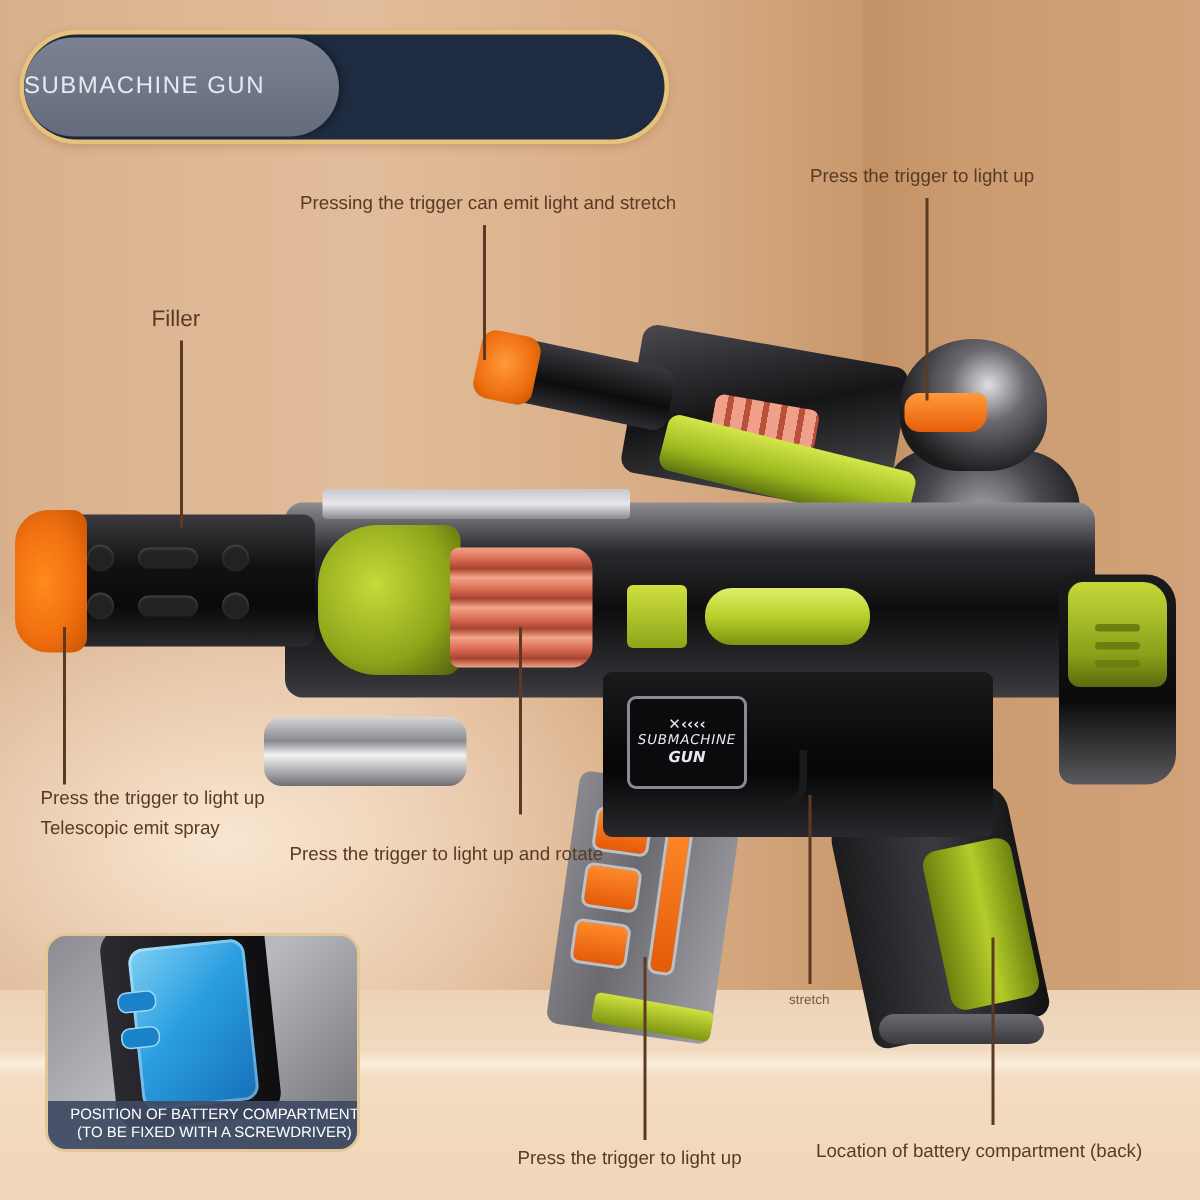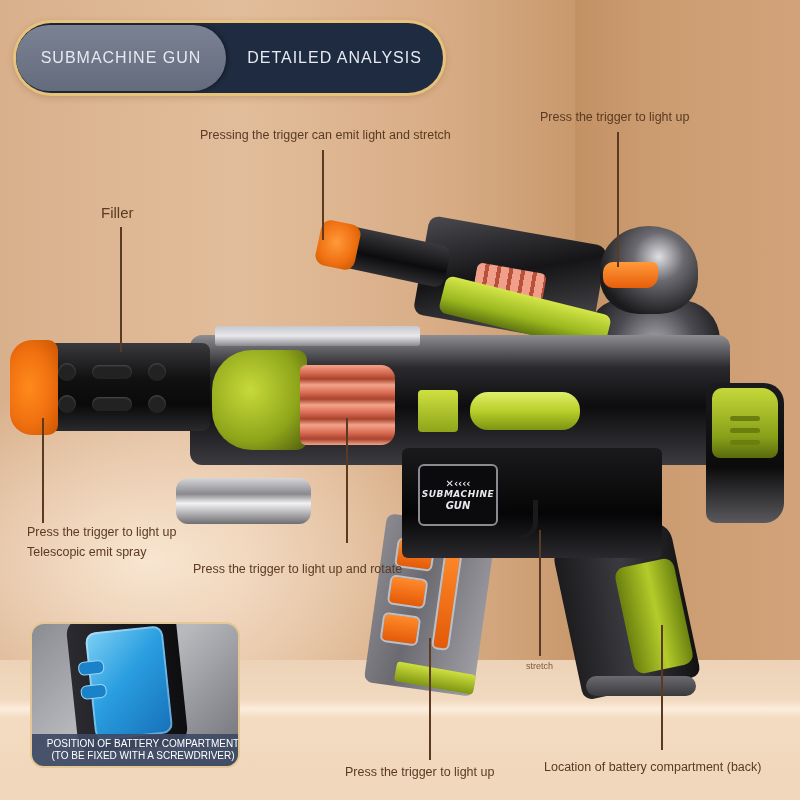--- a/index.html
+++ b/index.html
@@ -35,21 +35,21 @@
     .header-inner {
       position: relative; width: 100%; height: 100%;
       border-radius: 35px;
       background: #1f2b40;
       overflow: hidden;
     }
     .header-tab-left {
       position: absolute; left: 0; top: 2px; width: 210px; height: 66px;
       border-radius: 33px;
       background: linear-gradient(180deg, #7a8294 0%, #636b7d 100%);
-      display: flex; align-items: center; justify-content: center;
+      display: flex; align-items: center; justify-content: flex-start;
       box-shadow: 2px 0 4px rgba(0,0,0,0.35);
     }
     .header-tab-right {
       position: absolute; left: 210px; top: 0; right: 0; height: 100%;
       display: flex; align-items: center; justify-content: center;
     }
     .header-text {
       color: #e6e9f0; font-size: 16px; letter-spacing: 1px;
       font-family: "Liberation Sans", sans-serif;
     }
@@ -180,21 +180,21 @@
       border-radius: 6px;
     }
     .logo-plate {
       left: 418px; top: 464px; width: 80px; height: 62px;
       background: #0b0b0d;
       border: 2px solid #8a8a90;
       border-radius: 6px;
       display: flex; flex-direction: column; align-items: center; justify-content: center;
     }
     .logo-mark { color: #e8e8ee; font-size: 10px; line-height: 1; font-weight: bold; }
-    .logo-line1 { color: #e8e8ee; font-size: 9px; font-weight: bold; font-style: italic; letter-spacing: 0.5px; line-height: 1.2; }
+    .logo-line1 { color: #e8e8ee; font-size: 9px; font-weight: normal; font-style: italic; letter-spacing: 0.5px; line-height: 1.2; }
     .logo-line2 { color: #e8e8ee; font-size: 10px; font-weight: bold; font-style: italic; line-height: 1.1; }
     .magazine {
       left: 375px; top: 520px; width: 110px; height: 170px;
       background: linear-gradient(100deg, #8a8a90 0%, #6a6a70 40%, #a0a0a6 100%);
       border-radius: 8px;
       transform: rotate(8deg);
     }
     .mag-win {
       position: absolute; background: linear-gradient(180deg, #ff8a2a 0%, #e45a08 100%);
       border-radius: 6px; border: 2px solid #c0c0c4;
@@ -263,23 +263,20 @@
 <body>
 
 <div class="back-panel"></div>
 <div class="stage-floor"></div>
 <div class="stage-edge"></div>
 
 <div class="header-pill">
   <div class="header-inner">
     <div class="header-tab-left">
       <span class="header-text">SUBMACHINE GUN</span>
-    </div>
-    <div class="header-tab-right">
-      <span class="header-text">DETAILED ANALYSIS</span>
     </div>
   </div>
 </div>
 
 <div class="gun">
   <div class="part soldier-body"></div>
   <div class="part scope-body"></div>
   <div class="part scope"></div>
   <div class="part scope-cap"></div>
   <div class="part scope-bullets"></div>

